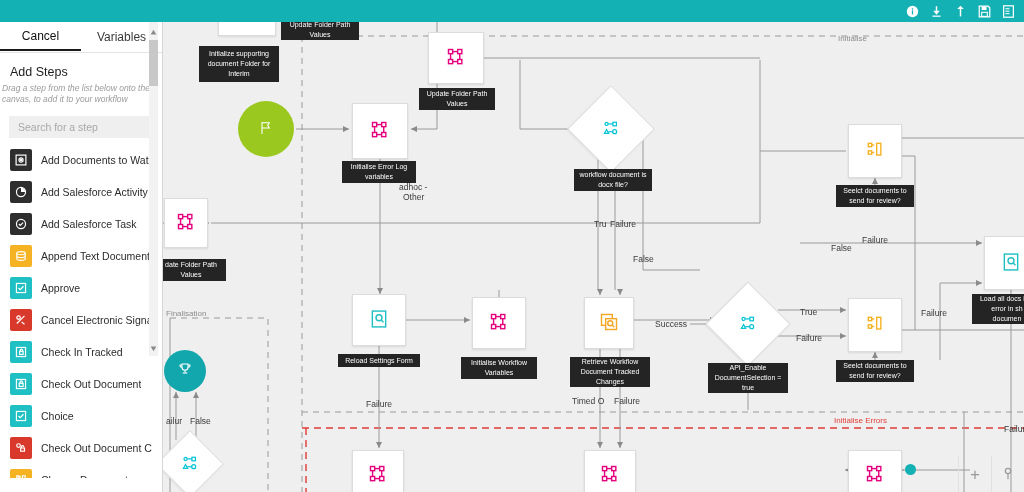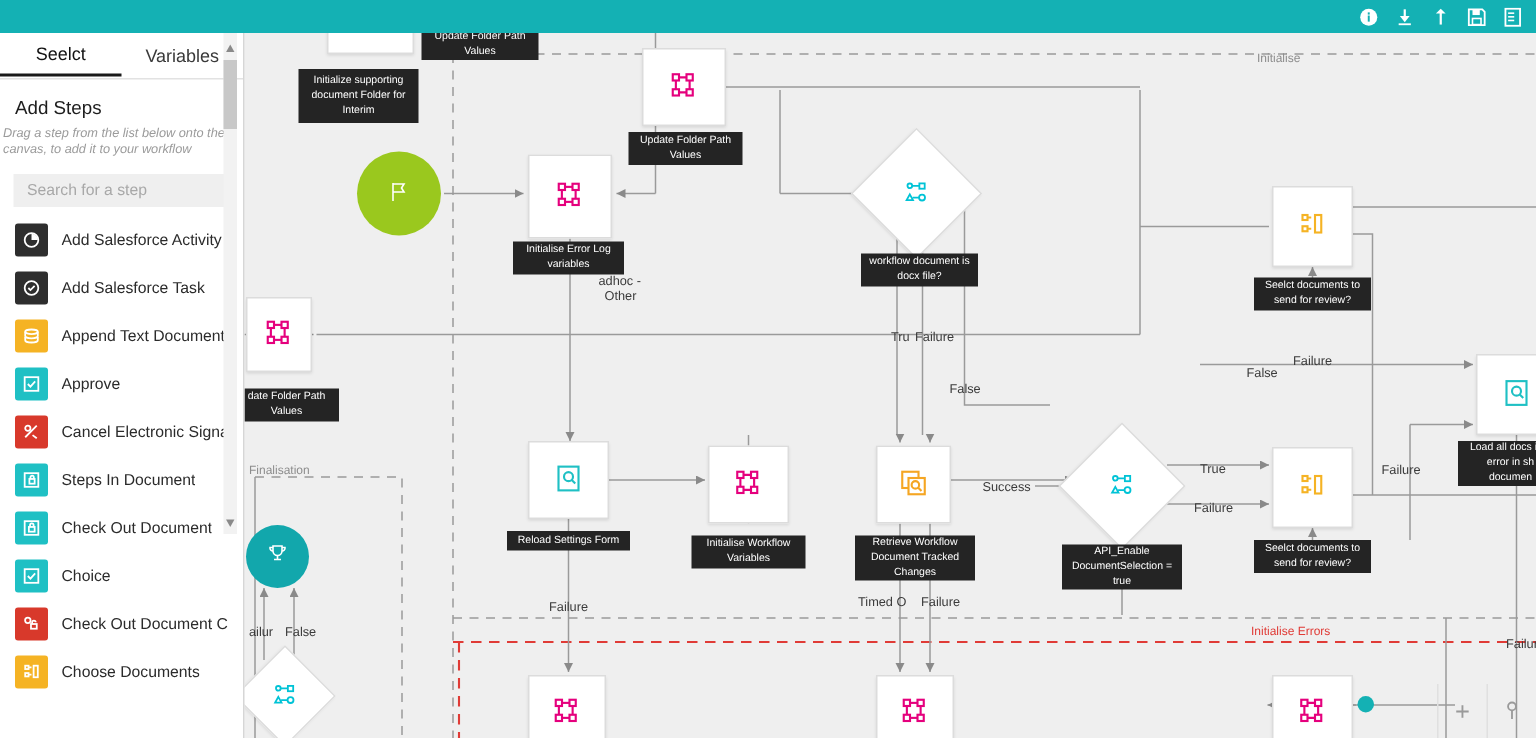--- a/index.html
+++ b/index.html
@@ -123,38 +123,48 @@
           <rect x="2" y="1" width="12" height="14" fill="none" stroke="#fff" stroke-width="1.5"></rect>
           <rect x="4.2" y="4" width="5" height="1.3"></rect>
           <rect x="4.2" y="7" width="5" height="1.3"></rect>
           <rect x="4.2" y="10" width="5" height="1.3"></rect>
         </svg>
     </div>
   </div>
 
   <div class="sidebar">
     <div class="tabs">
-      <div class="tab active">Seelct</div>
+      <div class="tab active">Cancel</div>
       <div class="tab">Variables</div>
     </div>
     <div class="add-steps-title">Add Steps</div>
     <div class="add-steps-sub">Drag a step from the list below onto the canvas, to add it to your workflow</div>
 
     <div class="search-wrap">
       <input placeholder="Search for a step" style="">
       <svg class="search-ico" viewBox="0 0 16 16">
           <circle cx="6.6" cy="6.6" r="4.6"></circle>
           <line x1="10" y1="10" x2="14.4" y2="14.4"></line>
         </svg>
     </div>
 
     <div class="step-list" id="step-list">
         <div class="step-item">
           <div class="step-icon sc-dark">
             <svg viewBox="0 0 20 20" fill="none" stroke="#fff" stroke-width="1.7">
+              <rect x="3" y="3" width="14" height="14"></rect>
+              <circle cx="10" cy="10" r="3"></circle>
+              <circle cx="10" cy="10" r="1" fill="#fff"></circle>
+            </svg>
+          </div>
+          <div class="step-label">Add Documents to Wat</div>
+        </div>
+        <div class="step-item">
+          <div class="step-icon sc-dark">
+            <svg viewBox="0 0 20 20" fill="none" stroke="#fff" stroke-width="1.7">
               <circle cx="10" cy="10" r="6.5"></circle>
               <path d="M10 4 A6 6 0 0 1 16 10 L10 10 Z" fill="#fff" stroke="none"></path>
             </svg>
           </div>
           <div class="step-label">Add Salesforce Activity</div>
         </div>
         <div class="step-item">
           <div class="step-icon sc-dark">
             <svg viewBox="0 0 20 20" fill="none" stroke="#fff" stroke-width="1.7">
               <circle cx="10" cy="10" r="6.5"></circle>
@@ -193,21 +203,21 @@
           <div class="step-label">Cancel Electronic Signa</div>
         </div>
         <div class="step-item">
           <div class="step-icon sc-teal">
             <svg viewBox="0 0 20 20" fill="none" stroke="#fff" stroke-width="1.7">
               <rect x="3.5" y="3.5" width="13" height="13"></rect>
               <rect x="8" y="9" width="5" height="4.5"></rect>
               <path d="M9 9 v-1.6 a1.6 1.6 0 0 1 3.2 0 V9"></path>
             </svg>
           </div>
-          <div class="step-label">Steps In Document</div>
+          <div class="step-label">Check In Tracked</div>
         </div>
         <div class="step-item">
           <div class="step-icon sc-teal">
             <svg viewBox="0 0 20 20" fill="none" stroke="#fff" stroke-width="1.7">
               <rect x="3.5" y="3.5" width="13" height="13"></rect>
               <rect x="7.5" y="9" width="5.5" height="4.5"></rect>
               <path d="M8.6 9 v-1.8 a1.7 1.7 0 0 1 3.4 0 V9"></path>
             </svg>
           </div>
           <div class="step-label">Check Out Document</div>

